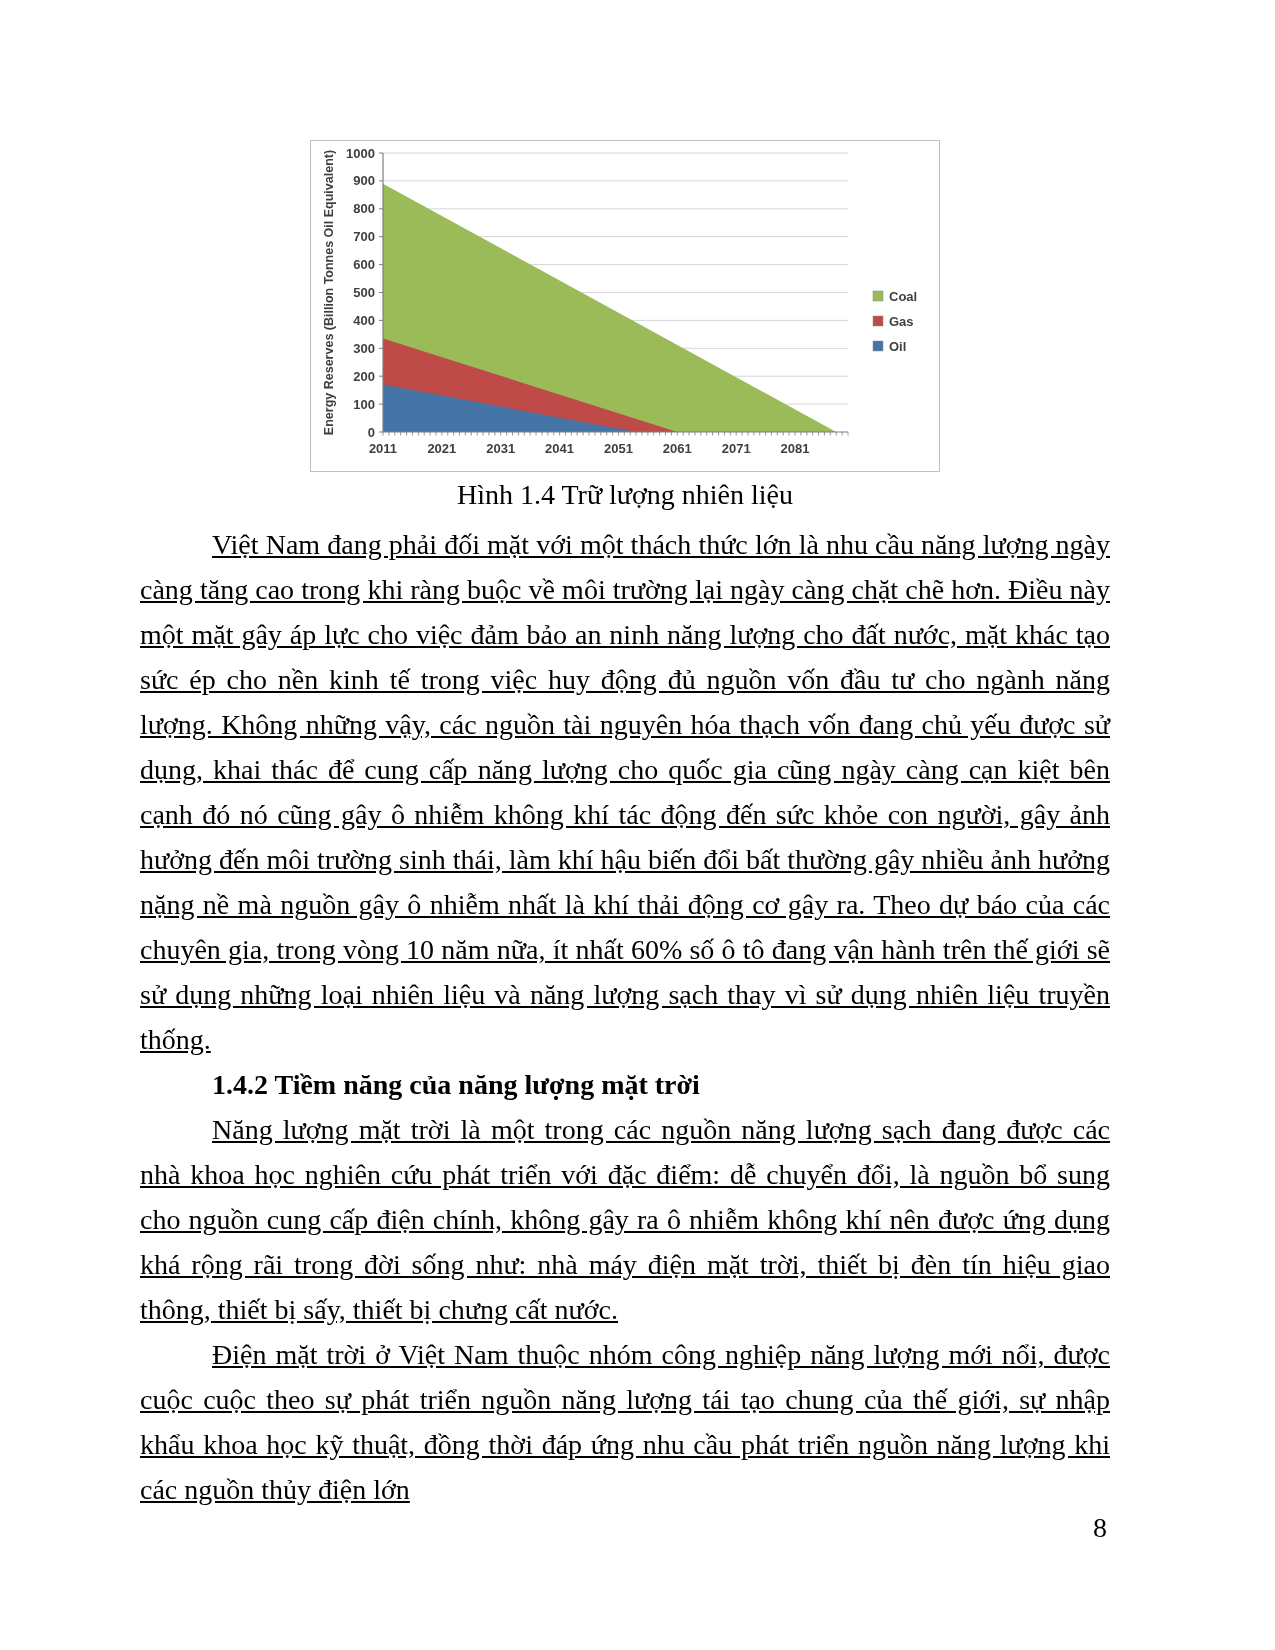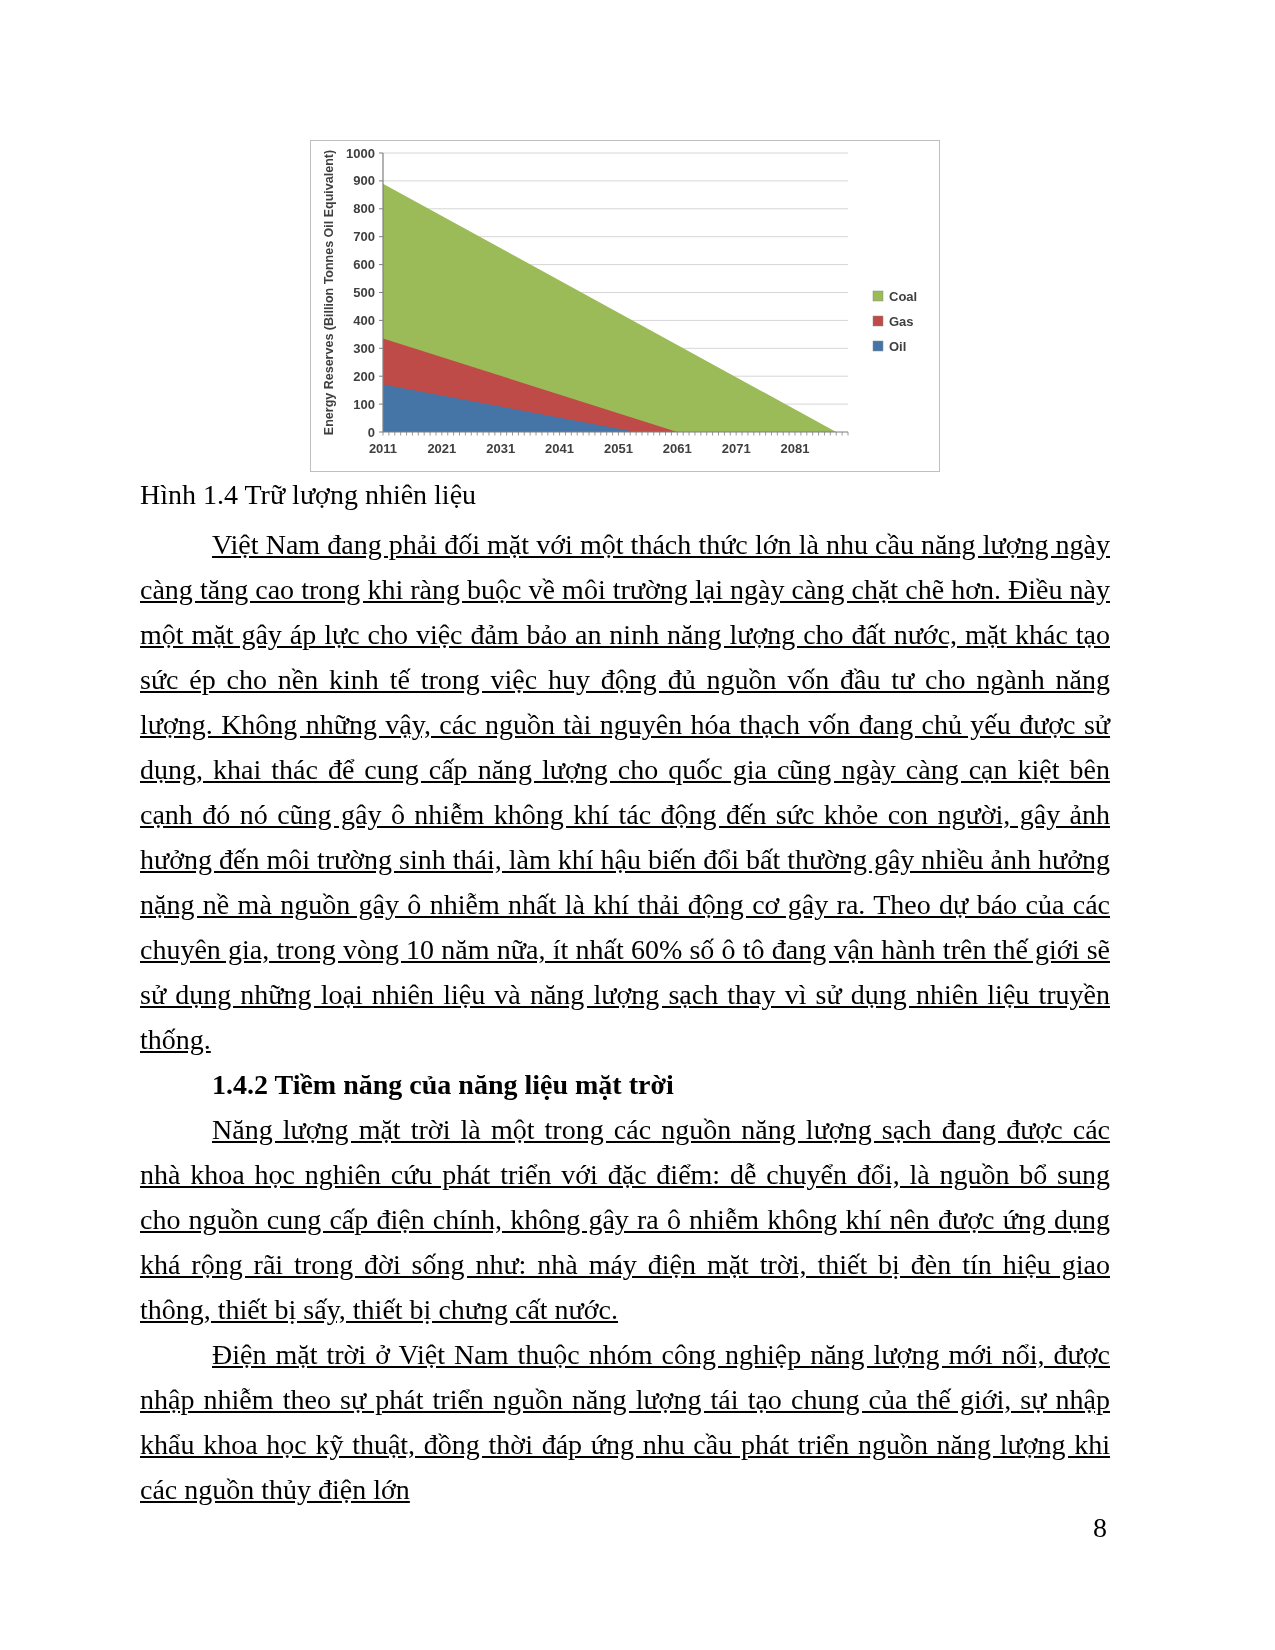--- a/index.html
+++ b/index.html
@@ -20,21 +20,21 @@
     margin: 0 auto;
     border: 1px solid #bfbfbf;
     background: #ffffff;
     display: block;
   }
   .chart-frame svg { display: block; }
   .caption {
     font-size: 28px;
     line-height: 38px;
     margin: 4px 0 8px 0;
-    text-align: left;
+    text-align: center;
   }
   .body-para {
     margin: 0;
     font-size: 28px;
     line-height: 45px;
     text-align: justify;
     text-indent: 72px;
     text-decoration: underline;
   }
   .section-heading {
@@ -199,21 +199,21 @@
             <rect x="562" y="200" width="10" height="10" fill="#4574a7" stroke="#8a8a8a" stroke-width="0.5"></rect>
             <text x="578" y="209.5" fill="#3f3f3f" font-family="&quot;Liberation Sans&quot;, sans-serif" font-size="13" font-weight="600">Oil</text>
           </g>
         </svg>
     </div>
     <div class="caption">Hình 1.4 Trữ lượng nhiên liệu</div>
   </div>
 
   <p class="body-para">Việt Nam đang phải đối mặt với một thách thức lớn là nhu cầu năng lượng ngày càng tăng cao trong khi ràng buộc về môi trường lại ngày càng chặt chẽ hơn. Điều này một mặt gây áp lực cho việc đảm bảo an ninh năng lượng cho đất nước, mặt khác tạo sức ép cho nền kinh tế trong việc huy động đủ nguồn vốn đầu tư cho ngành năng lượng. Không những vậy, các nguồn tài nguyên hóa thạch vốn đang chủ yếu được sử dụng, khai thác để cung cấp năng lượng cho quốc gia cũng ngày càng cạn kiệt bên cạnh đó nó cũng gây ô nhiễm không khí tác động đến sức khỏe con người, gây ảnh hưởng đến môi trường sinh thái, làm khí hậu biến đổi bất thường gây nhiều ảnh hưởng nặng nề mà nguồn gây ô nhiễm nhất là khí thải động cơ gây ra. Theo dự báo của các chuyên gia, trong vòng 10 năm nữa, ít nhất 60% số ô tô đang vận hành trên thế giới sẽ sử dụng những loại nhiên liệu và năng lượng sạch thay vì sử dụng nhiên liệu truyền thống.</p>
 
-  <h3 class="section-heading">1.4.2 Tiềm năng của năng liệu mặt trời</h3>
+  <h3 class="section-heading">1.4.2 Tiềm năng của năng lượng mặt trời</h3>
 
   <p class="body-para">Năng lượng mặt trời là một trong các nguồn năng lượng sạch đang được các nhà khoa học nghiên cứu phát triển với đặc điểm: dễ chuyển đổi, là nguồn bổ sung cho nguồn cung cấp điện chính, không gây ra ô nhiễm không khí nên được ứng dụng khá rộng rãi trong đời sống như: nhà máy điện mặt trời, thiết bị đèn tín hiệu giao thông, thiết bị sấy, thiết bị chưng cất nước.</p>
 
-  <p class="body-para">Điện mặt trời ở Việt Nam thuộc nhóm công nghiệp năng lượng mới nổi, được nhập nhiễm theo sự phát triển nguồn năng lượng tái tạo chung của thế giới, sự nhập khẩu khoa học kỹ thuật, đồng thời đáp ứng nhu cầu phát triển nguồn năng lượng khi các nguồn thủy điện lớn</p>
+  <p class="body-para">Điện mặt trời ở Việt Nam thuộc nhóm công nghiệp năng lượng mới nổi, được cuộc cuộc theo sự phát triển nguồn năng lượng tái tạo chung của thế giới, sự nhập khẩu khoa học kỹ thuật, đồng thời đáp ứng nhu cầu phát triển nguồn năng lượng khi các nguồn thủy điện lớn</p>
 
 </div>
 
 <div class="page-number">8</div>
 
 </body></html>

